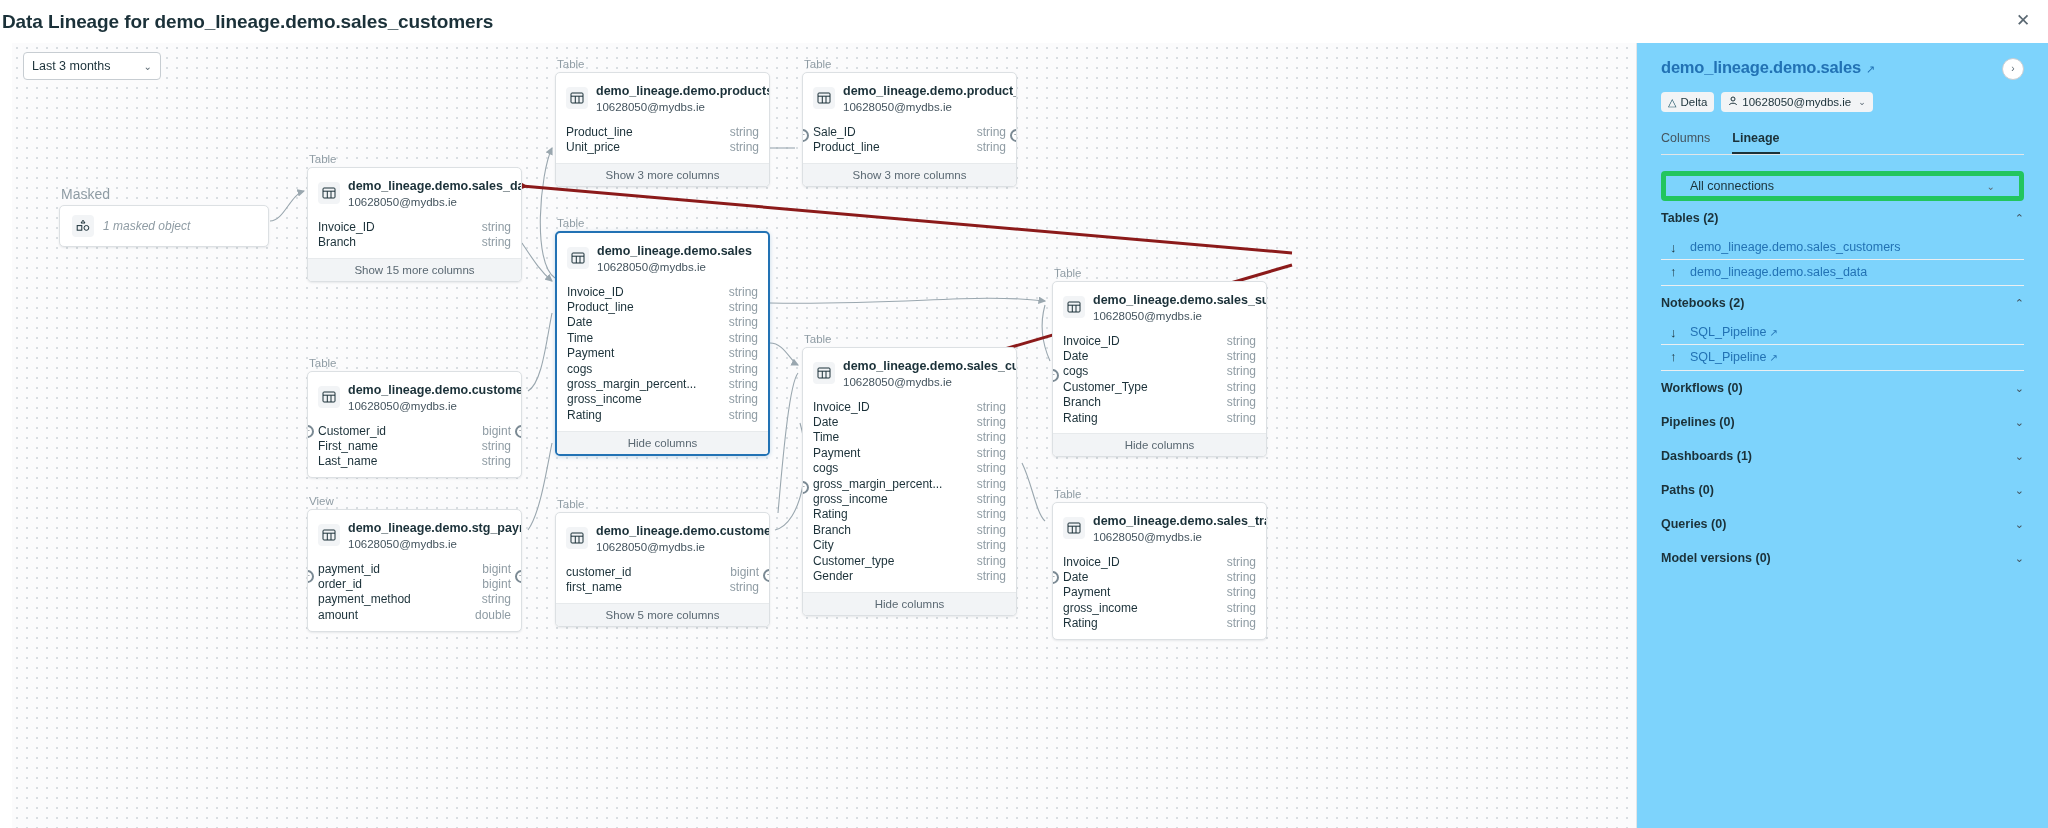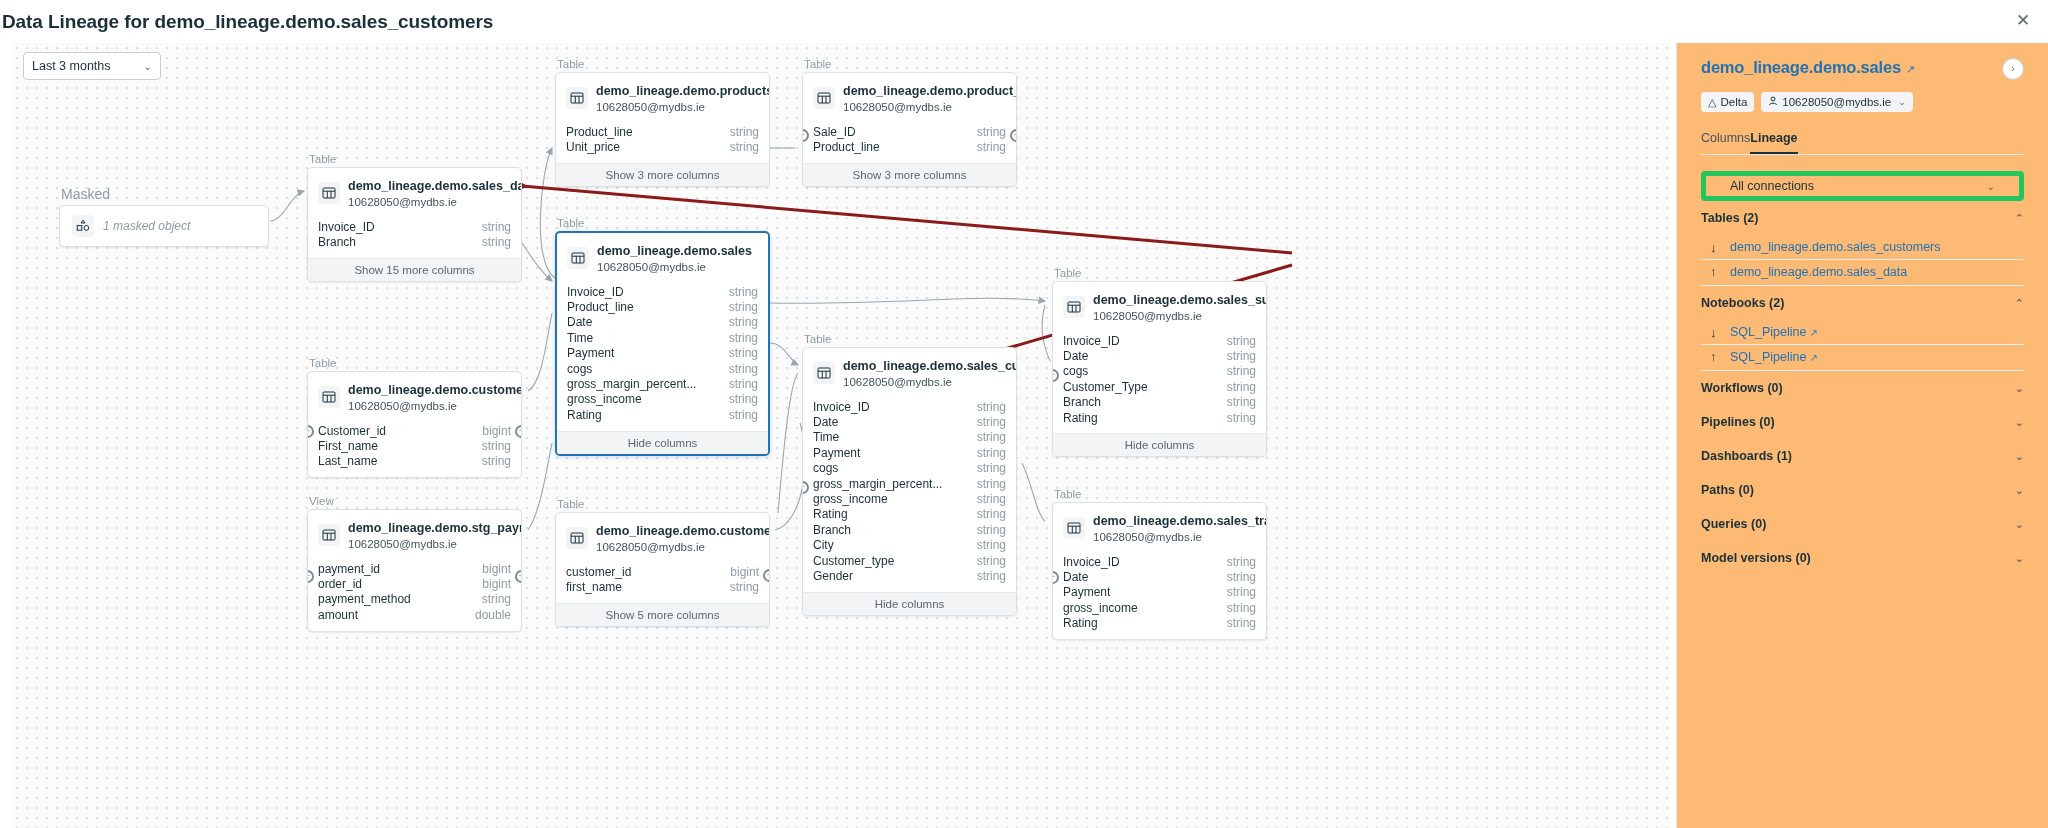--- a/index.html
+++ b/index.html
@@ -101,22 +101,22 @@
   .masked-icon {
     width: 22px; height: 22px; border-radius: 4px; background: #f2f4f6;
     display: flex; align-items: center; justify-content: center; margin-right: 9px;
   }
   .masked-text { font-size: 12px; color: #8f9ca4; font-style: italic; }
 
   svg.edges { position: absolute; left: 0; top: 0; width: 1658px; height: 785px; pointer-events: none; }
 
   
   .panel {
-    position: absolute; right: 0; top: 43px; width: 372px; height: 785px;
-    background: #fdba74; border-left: 1px solid #e3e6e8;
+    position: absolute; right: 0; top: 43px; width: 412px; height: 785px;
+    background: #7dd3fc; border-left: 1px solid #e3e6e8;
     padding: 0 24px;
   }
   .panel-title-row { display: flex; align-items: flex-start; padding-top: 15px; }
   .panel-title {
     font-size: 16.5px; font-weight: 700; color: #2272b4; letter-spacing: -0.2px;
   }
   .ext-link { margin-left: 5px; color: #2272b4; font-size: 11px; }
   .round-btn {
     margin-left: auto; width: 22px; height: 22px; border-radius: 50%;
     border: 1px solid #c7cdd2; background: #fff; color: #5a6872;
@@ -125,21 +125,21 @@
   }
   .chip-row { display: flex; gap: 7px; margin-top: 12px; }
   .chip {
     background: #f2f4f6; border-radius: 4px; height: 20px;
     display: flex; align-items: center; gap: 4px; padding: 0 7px;
     font-size: 11.5px; color: #1b3139;
   }
   .chip .delta-glyph { color: #1b5162; font-size: 11px; }
   .chip .chev { color: #5a6872; font-size: 9px; margin-left: 3px; }
 
-  .tabs { display: flex; margin-top: 19px; border-bottom: 1px solid #e3e6e8; }
+  .tabs { display: flex; gap: 22px; margin-top: 19px; border-bottom: 1px solid #e3e6e8; }
   .tab {
     font-size: 12.5px; color: #44545e; padding-bottom: 7px; cursor: pointer;
   }
   .tab.active { color: #1b3139; font-weight: 700; border-bottom: 2px solid #1b3139; }
 
   .conn-select {
     margin-top: 16px; height: 30px; border: 5px solid #22c55e; border-radius: 4px;
     display: flex; align-items: center; padding: 0 24px;
     font-size: 12.5px; color: #1b3139; cursor: pointer;
   }

